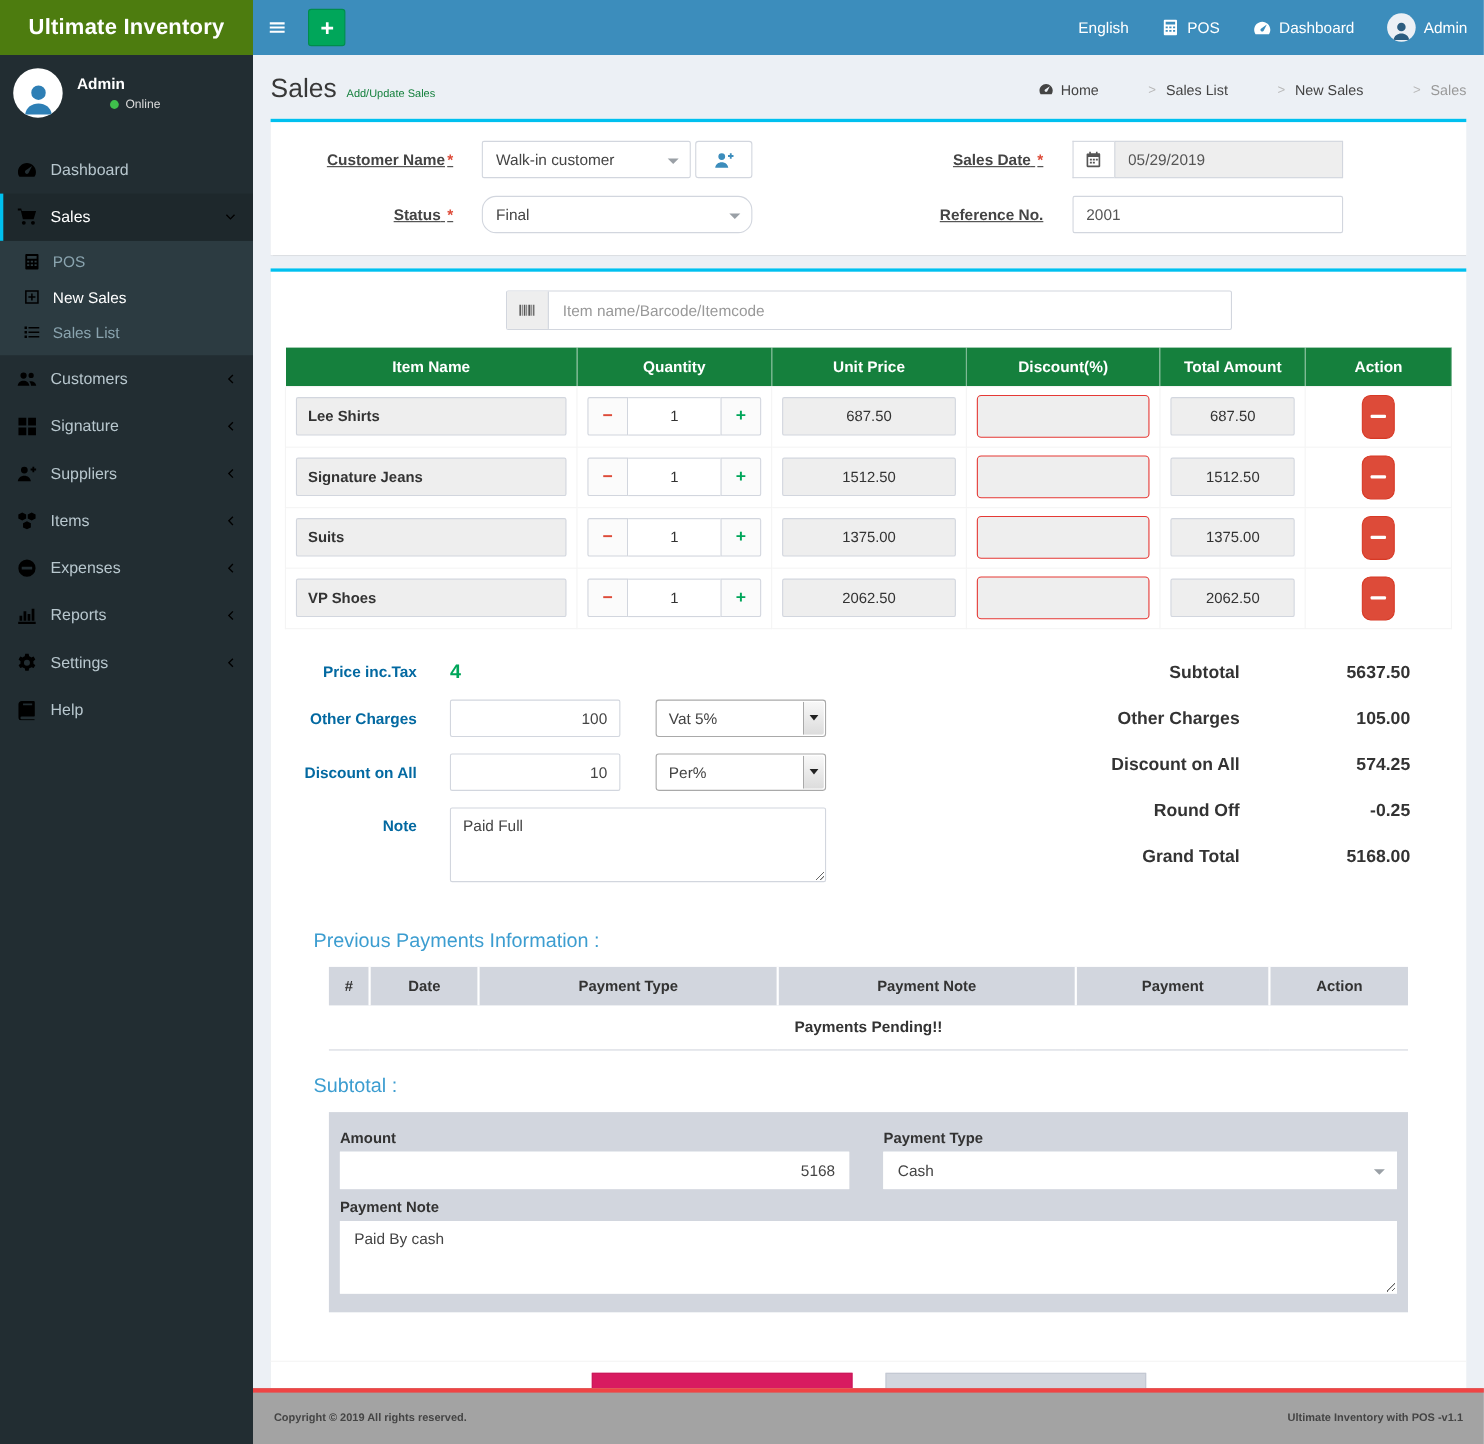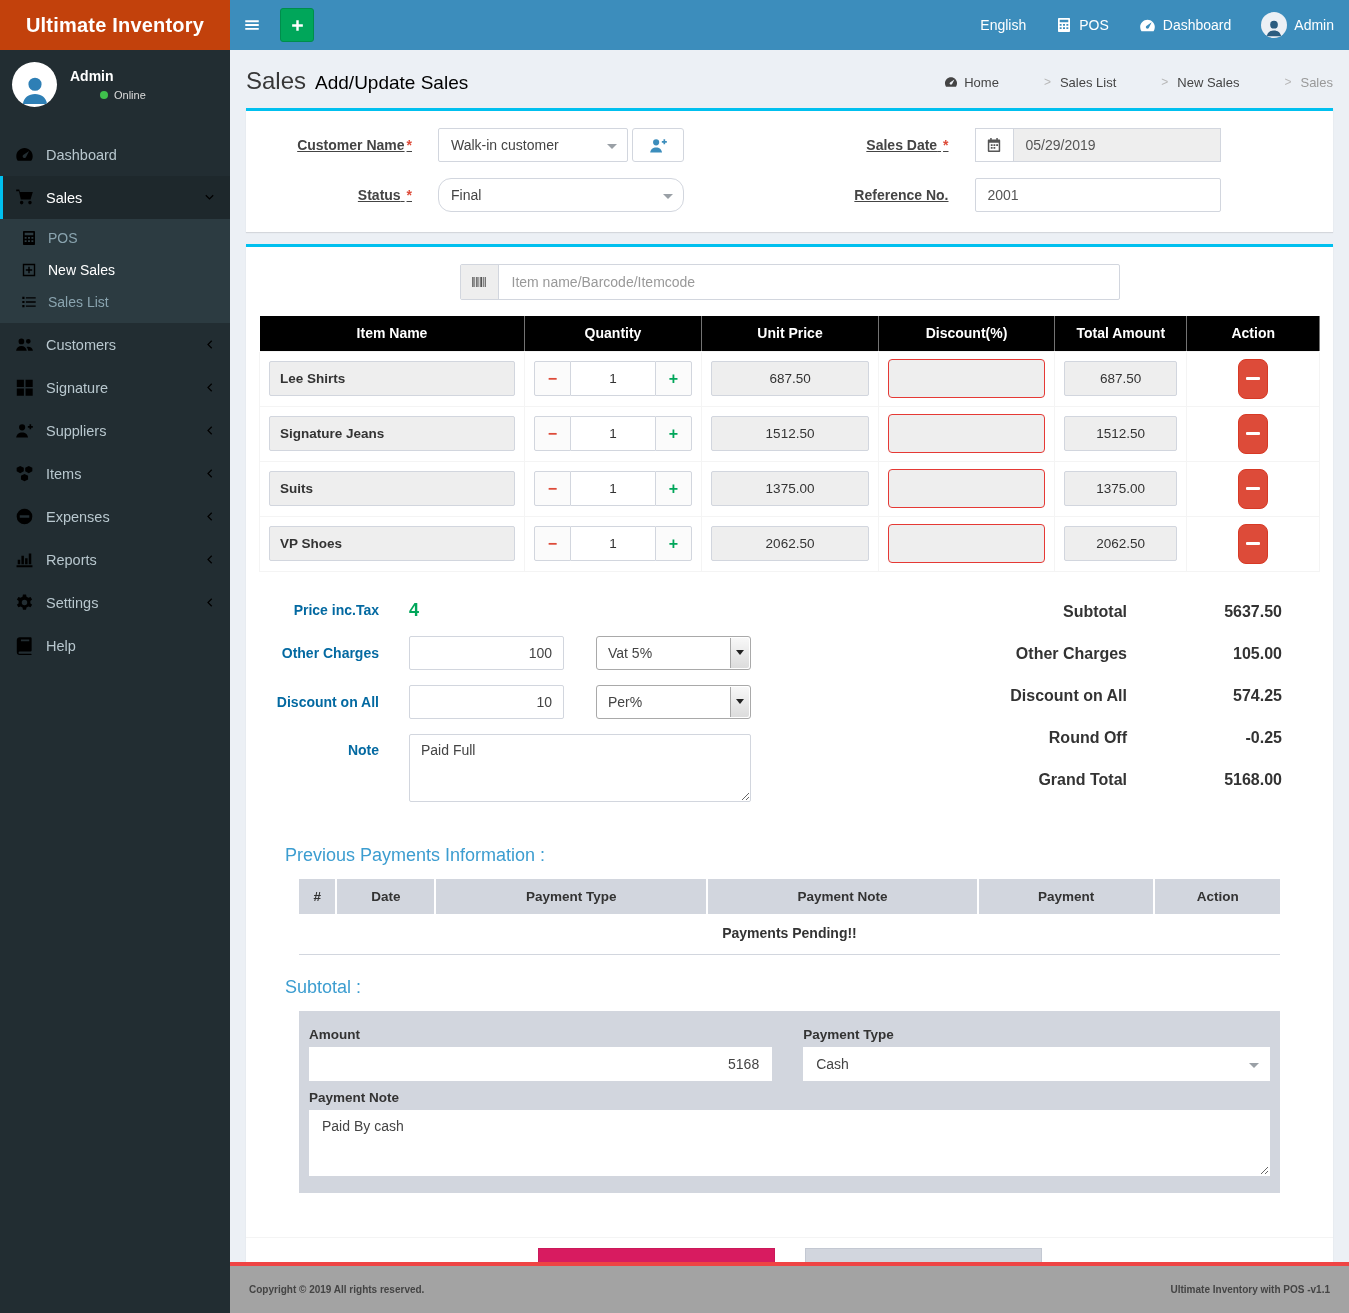--- a/index.html
+++ b/index.html
@@ -4,21 +4,21 @@
 <style>
   * { box-sizing: border-box; margin: 0; padding: 0; }
   html,body { width:1349px; height:1313px; }
   body { font-family:"Liberation Sans", sans-serif; background:#ecf0f5; color:#444; font-size:14px; overflow:hidden; }
   .app { position:relative; width:1349px; height:1313px; }
 
   .ic { display:inline-block; vertical-align:middle; fill:currentColor; }
 
   
   .navbar { position:absolute; top:0; left:0; width:1349px; height:50px; background:#3c8dbc; display:flex; z-index:20; }
-  .logo { width:230px; height:50px; background:#c2410c; color:#fff; font-size:20px; font-weight:bold; display:flex; align-items:center; justify-content:center; letter-spacing:.2px; cursor:pointer; }
+  .logo { width:230px; height:50px; background:#4d7c0f; color:#fff; font-size:20px; font-weight:bold; display:flex; align-items:center; justify-content:center; letter-spacing:.2px; cursor:pointer; }
   .navbar-main { flex:1; display:flex; align-items:center; }
   .hamburger { width:44px; height:50px; display:flex; align-items:center; justify-content:center; color:#fff; cursor:pointer; }
   .quick-add { width:34px; height:34px; margin-left:6px; background:#00a65a; border:1px solid #008d4c; border-radius:3px; color:#fff; display:flex; align-items:center; justify-content:center; cursor:pointer; }
   .navbar-right { margin-left:auto; display:flex; align-items:stretch; color:#fff; }
   .nav-link { display:flex; align-items:center; gap:7px; padding:0 15px; font-size:14px; color:#fff; cursor:pointer; }
   .nav-avatar { width:26px; height:26px; border-radius:50%; background:#ecf0f5; color:#2c5d80; display:flex; align-items:flex-end; justify-content:center; overflow:hidden; }
 
   
   .sidebar { position:absolute; top:50px; left:0; width:230px; height:1263px; background:#222d32; color:#b8c7ce; }
   .user-panel { display:flex; align-items:center; gap:13px; padding:12px 10px 14px 12px; }
@@ -34,21 +34,21 @@
   .menu-item.active { background:#1e282c; color:#fff; border-left-color:#00c0ef; }
   .submenu { background:#2c3b41; padding:3px 0 5px; list-style:none; }
   .submenu-item { display:flex; align-items:center; gap:11px; padding:8px 15px 8px 21px; color:#8aa4af; font-size:14px; cursor:pointer; }
   .submenu-item .mi { width:16px; height:16px; flex:0 0 16px; }
   .submenu-item.active { color:#fff; }
 
   
   .content { position:absolute; left:230px; top:50px; width:1119px; height:1212px; background:#ecf0f5; overflow:hidden; }
   .content-header { display:flex; align-items:baseline; padding:17px 16px 13px; }
   .page-title { font-size:24px; font-weight:500; color:#383838; }
-  .page-subtitle { font-size:19px; color:#000000; margin-left:9px; }
+  .page-subtitle { font-size:10px; color:#15803d; margin-left:9px; }
   .breadcrumb { margin-left:auto; display:flex; align-items:center; font-size:13px; color:#444; list-style:none;gap:36px; }
   .breadcrumb li { display:flex; align-items:center; cursor:pointer; }
   .breadcrumb li + li::before { content:">"; color:#b7b7b7; padding:0 9px; font-size:12px; }
   .breadcrumb li:last-child { color:#999; cursor:default; }
   .breadcrumb .bc-ic { width:14px; height:14px; color:#444; margin-right:6px; }
 
   .panel { background:#fff; border-top:3px solid #00c0ef; margin:0 16px 12px; box-shadow:0 1px 1px rgba(0,0,0,.1); }
 
   
   .form-panel { padding:17px 22px 20px; display:grid; grid-template-columns:1fr 1fr; column-gap:30px; row-gap:16px; }
@@ -67,21 +67,21 @@
 
   
   .items-panel { padding:15px 13px 0; }
   .search-wrap { display:flex; justify-content:center; margin:2px 0 16px; }
   .search-group { display:flex; width:660px; height:36px; border:1px solid #d2d6de; border-radius:2px; background:#fff; }
   .search-addon { width:38px; background:#eee; border-right:1px solid #d2d6de; color:#555; display:flex; align-items:center; justify-content:center; }
   .search-input { flex:1; border:0; outline:none; padding:0 13px; font-size:14px; color:#444; font-family:inherit; background:transparent; }
   .search-input::placeholder { color:#999; }
 
   .items-table { width:100%; border-collapse:collapse; table-layout:fixed; }
-  .items-table thead th { background:#000000; color:#fff; font-size:14px; height:35px; text-align:center; border-left:1px solid rgba(255,255,255,.45); border-right:1px solid rgba(255,255,255,.45); }
+  .items-table thead th { background:#15803d; color:#fff; font-size:14px; height:35px; text-align:center; border-left:1px solid rgba(255,255,255,.45); border-right:1px solid rgba(255,255,255,.45); }
   .items-table tbody td { padding:7px 9px; height:51px; border:1px solid #f4f4f4; }
   .c-name { width:25%; } .c-qty { width:16.7%; } .c-price { width:16.7%; } .c-disc { width:16.6%; } .c-total { width:12.5%; } .c-act { width:12.5%; }
   .cell-input { width:100%; height:35px; background:#eee; border:1px solid #d2d6de; border-radius:2px; font-family:inherit; font-size:13.5px; color:#333; }
   .name-input { font-weight:bold; text-align:left; padding:0 10px; }
   .mid-input { text-align:center; }
   .discount-input { background:#eee; border:1px solid #e53935; border-radius:4px; height:39px; }
   .qty-group { display:flex; height:35px; }
   .qty-btn { width:37px; background:#fbfbfb; border:1px solid #d2d6de; font-weight:bold; font-size:16px; cursor:pointer; display:flex; align-items:center; justify-content:center; }
   .qty-minus { color:#dd4b39; border-radius:2px 0 0 2px; }
   .qty-plus  { color:#00a65a; border-radius:0 2px 2px 0; }

